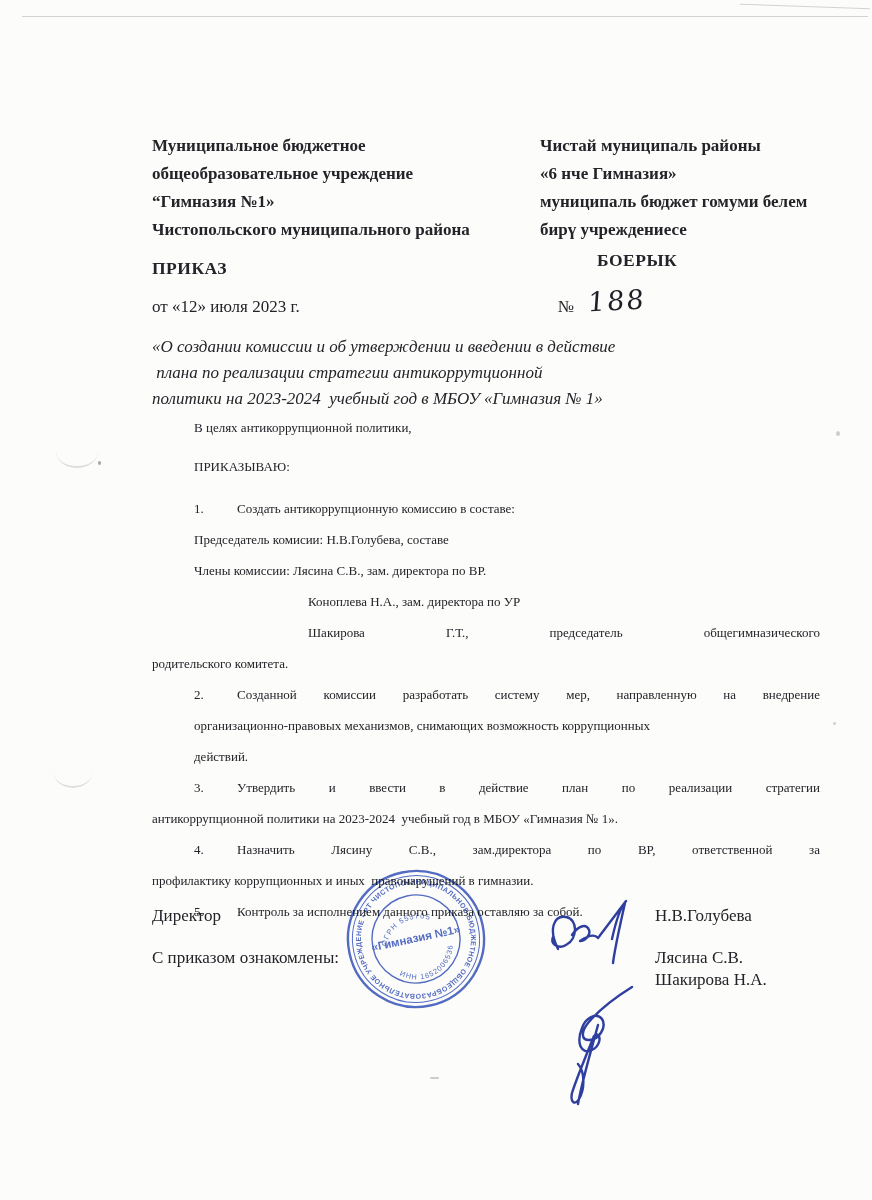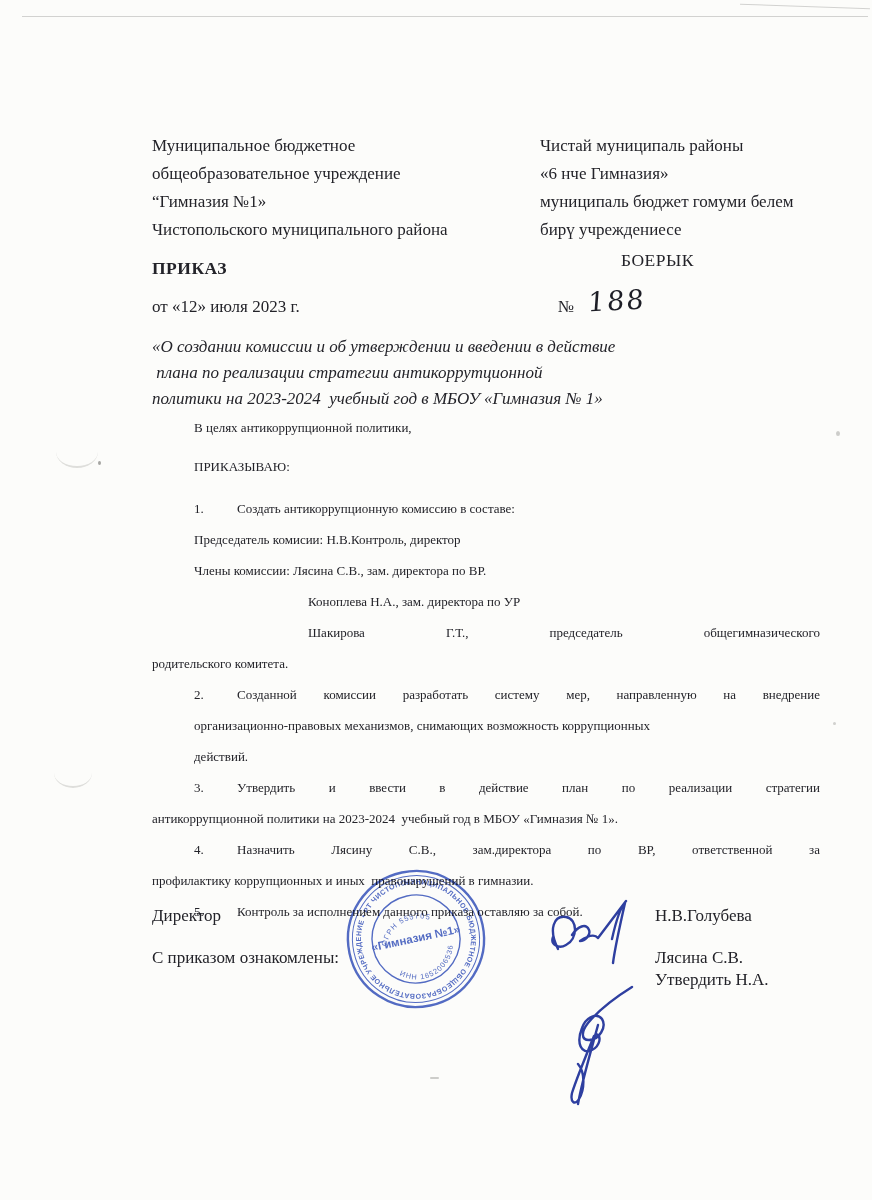--- a/index.html
+++ b/index.html
@@ -18,25 +18,25 @@
   .pen-arc{position:absolute;border:0;border-bottom:2px solid #d7d7d4;border-radius:50%;opacity:.8;}
   .pen-arc.a1{left:56px;top:436px;width:42px;height:30px;}
   .pen-arc.a2{left:54px;top:758px;width:38px;height:28px;}
   .speck{position:absolute;background:#a5a5a2;border-radius:50%;}
   .speck.s1{left:98px;top:461px;width:3px;height:4px;}
   .speck.s2{left:836px;top:431px;width:4px;height:5px;opacity:.55;}
   .speck.s3{left:833px;top:722px;width:3px;height:3px;opacity:.5;}
   .speck.s4{left:430px;top:1077px;width:9px;height:2px;border-radius:1px;opacity:.55;}
   
   .hdr{position:absolute;left:152px;top:132px;width:680px;display:grid;grid-template-columns:388px 292px;}
-  .hdr div{font-weight:normal;font-size:17px;line-height:28px;}
+  .hdr div{font-weight:bold;font-size:17px;line-height:28px;}
   
   .orderword{position:absolute;left:152px;top:250px;width:680px;height:24px;}
   .orderword .ru{position:absolute;left:0;top:8px;font-weight:bold;font-size:17.5px;letter-spacing:.5px;font-family:Liberation Serif, serif;}
-  .orderword .tat{position:absolute;left:445px;top:0;font-weight:normal;font-size:17.5px;letter-spacing:.5px;margin-left:24px;}
+  .orderword .tat{position:absolute;left:445px;top:0;font-weight:bold;font-size:17.5px;letter-spacing:.5px;}
   
   .daterow{position:absolute;left:152px;top:293px;width:680px;height:40px;font-size:17px;}
   .daterow .date{position:absolute;left:0;top:4px;}
   .daterow .numsign{position:absolute;left:406px;top:4px;}
   .handnum{position:absolute;left:436px;top:-8px;font-family:"DejaVu Serif",serif;font-size:27px;
            color:#1d1e26;transform:skewX(-7deg) rotate(-3deg);letter-spacing:2px;}
   
   .subject{position:absolute;left:152px;top:334px;width:680px;font-style:italic;font-size:17px;line-height:26px;}
   
   .body{position:absolute;left:152px;top:412px;width:668px;font-size:13px;}
@@ -101,21 +101,21 @@
     <div>&nbsp;плана по реализации стратегии антикоррутционной</div>
     <div>политики на 2023-2024&nbsp; учебный год в МБОУ «Гимназия № 1»</div>
   </div>
 
   <div class="body">
     <div class="ln ind">В целях антикоррупционной политики,</div>
     <div class="sp38"></div>
     <div class="ln ind">ПРИКАЗЫВАЮ:</div>
     <div class="sp42"></div>
     <div class="ln ind"><span class="num">1.</span><span>Создать антикоррупционную комиссию в составе:</span></div>
-    <div class="ln ind">Председатель комисии: Н.В.Контроль, директор</div>
+    <div class="ln ind">Председатель комисии: Н.В.Голубева, составе</div>
     <div class="ln ind">Члены комиссии: Лясина С.В., зам. директора по ВР.</div>
     <div class="ln mem">Коноплева Н.А., зам. директора по УР</div>
     <div class="ln mem jl">Шакирова Г.Т., председатель общегимназического</div>
     <div class="ln">родительского комитета.</div>
     <div class="ln ind jl"><span class="num">2.</span><span>Созданной комиссии разработать систему мер, направленную на внедрение</span></div>
     <div class="ln ind">организационно-правовых механизмов, снимающих возможность коррупционных</div>
     <div class="ln ind">действий.</div>
     <div class="ln ind jl"><span class="num">3.</span><span>Утвердить и ввести в действие план по реализации стратегии</span></div>
     <div class="ln">антикоррупционной политики на 2023-2024&nbsp; учебный год в МБОУ «Гимназия № 1».</div>
     <div class="ln ind jl"><span class="num">4.</span><span>Назначить Лясину С.В., зам.директора по ВР, ответственной за</span></div>
@@ -125,21 +125,21 @@
 
   <div class="sig sigrow1">
     <span>Директор</span>
     <span class="nm">Н.В.Голубева</span>
   </div>
   <div class="sig sigrow2">
     <span>С приказом ознакомлены:</span>
     <span class="nm">Лясина С.В.</span>
   </div>
   <div class="sig sigrow3">
-    <span class="nm">Утвердить Н.А.</span>
+    <span class="nm">Шакирова Н.А.</span>
   </div>
 
   <svg class="stamp" viewBox="0 0 146 146">
     <defs>
       <path id="ringPath" d="M73,18 a55,55 0 1,1 -0.01,0 z"></path>
       <path id="ogrnPath" d="M41,80 a33,33 0 0,1 64,-4"></path>
       <path id="innPath" d="M38,86 a36,36 0 0,0 70,0"></path>
     </defs>
     <g fill="none" stroke="#3c58bf">
       <circle cx="73" cy="73" r="68" stroke-width="2.4"></circle>

